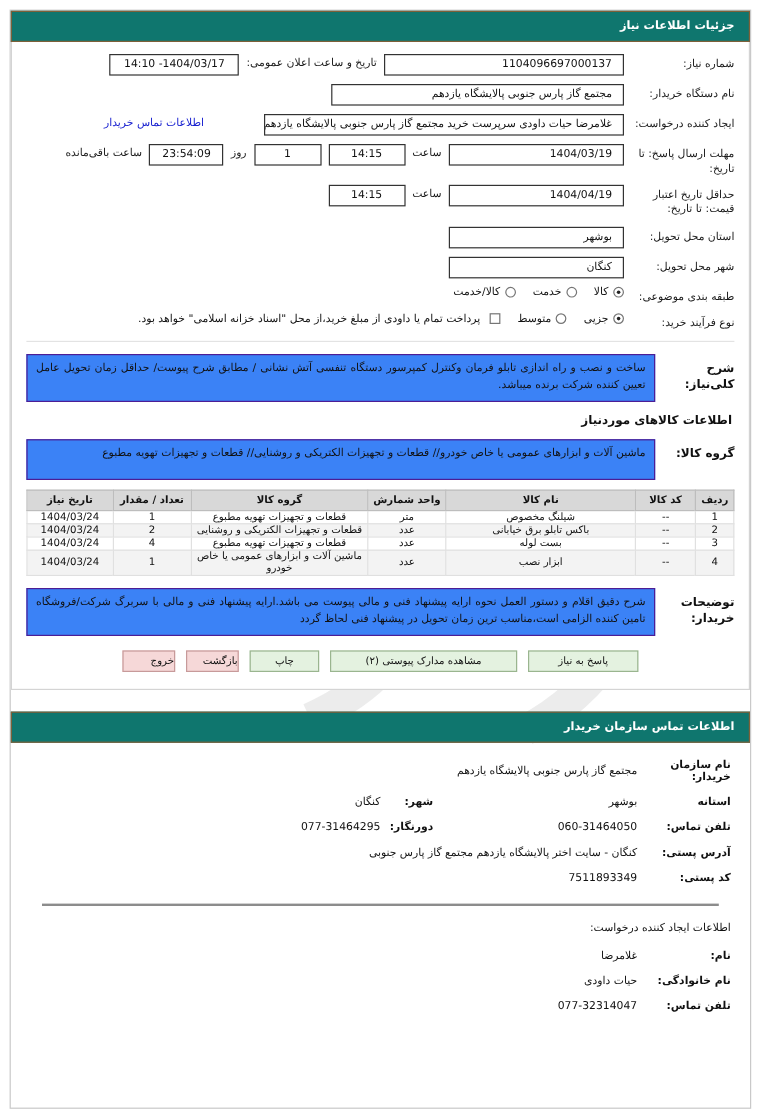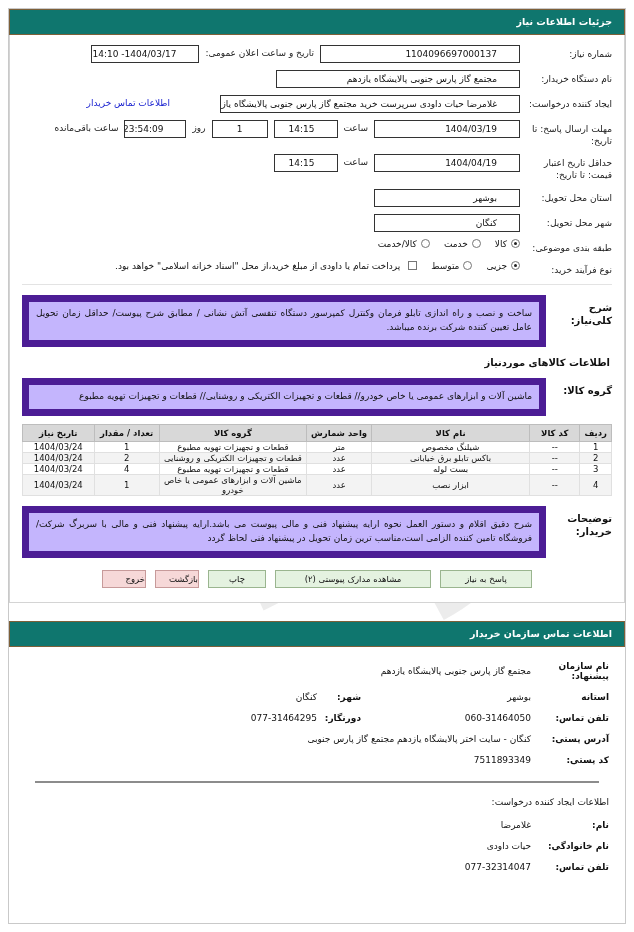--- a/index.html
+++ b/index.html
@@ -78,21 +78,21 @@
     font-size: 9px;
     line-height: 1.35;
     padding-top: 3px;
     color: #1a1a1a;
   }
   .fld {
     border: 1px solid #333;
     background: #fff;
     height: 18px;
     line-height: 16px;
-    padding: 0 22px;
+    padding: 0 9px;
     font-size: 9px;
     text-align: right;
     color: #111;
     overflow: hidden;
     white-space: nowrap;
   }
   .fld.center { text-align: center; }
   .w-num   { width: 200px; }
   .w-date  { width: 108px; }
   .w-org   { width: 244px; }
@@ -157,27 +157,27 @@
   .boxrow .blabel {
     font-weight: bold;
     font-size: 10px;
     width: 58px;
     flex: 0 0 58px;
     text-align: right;
     padding-top: 6px;
     line-height: 1.3;
   }
   .bigbox {
-    border: 7px solid #4c1d95;
+    border: 1px solid #4c1d95;
     flex: 1;
     padding: 5px 7px;
     font-size: 9px;
     line-height: 1.55;
     text-align: justify;
-    background: #c4b5fd;
+    background: #3b82f6;
     min-height: 34px;
   }
   .sec-sub {
     font-weight: bold;
     font-size: 10px;
     margin: 10px 2px 4px 0;
   }
 
   
   table.items {
@@ -418,21 +418,21 @@
         <div class="btn pink bw5">خروج</div>
       </div>
     </div>
 
     <div style="height:18px"></div>
     <div class="sec-bar">اطلاعات تماس سازمان خریدار</div>
 
     <div class="contact-wrap">
 
       <div class="crow single">
-        <div class="ck">نام سازمان پیشنهاد:</div>
+        <div class="ck">نام سازمان خریدار:</div>
         <div class="cv">مجتمع گاز پارس جنوبی پالایشگاه یازدهم</div>
       </div>
 
       <div class="crow">
         <div class="ck">استانه</div>
         <div class="cv">بوشهر</div>
         <div class="ck2">شهر:</div>
         <div class="cv2">کنگان</div>
       </div>
 

